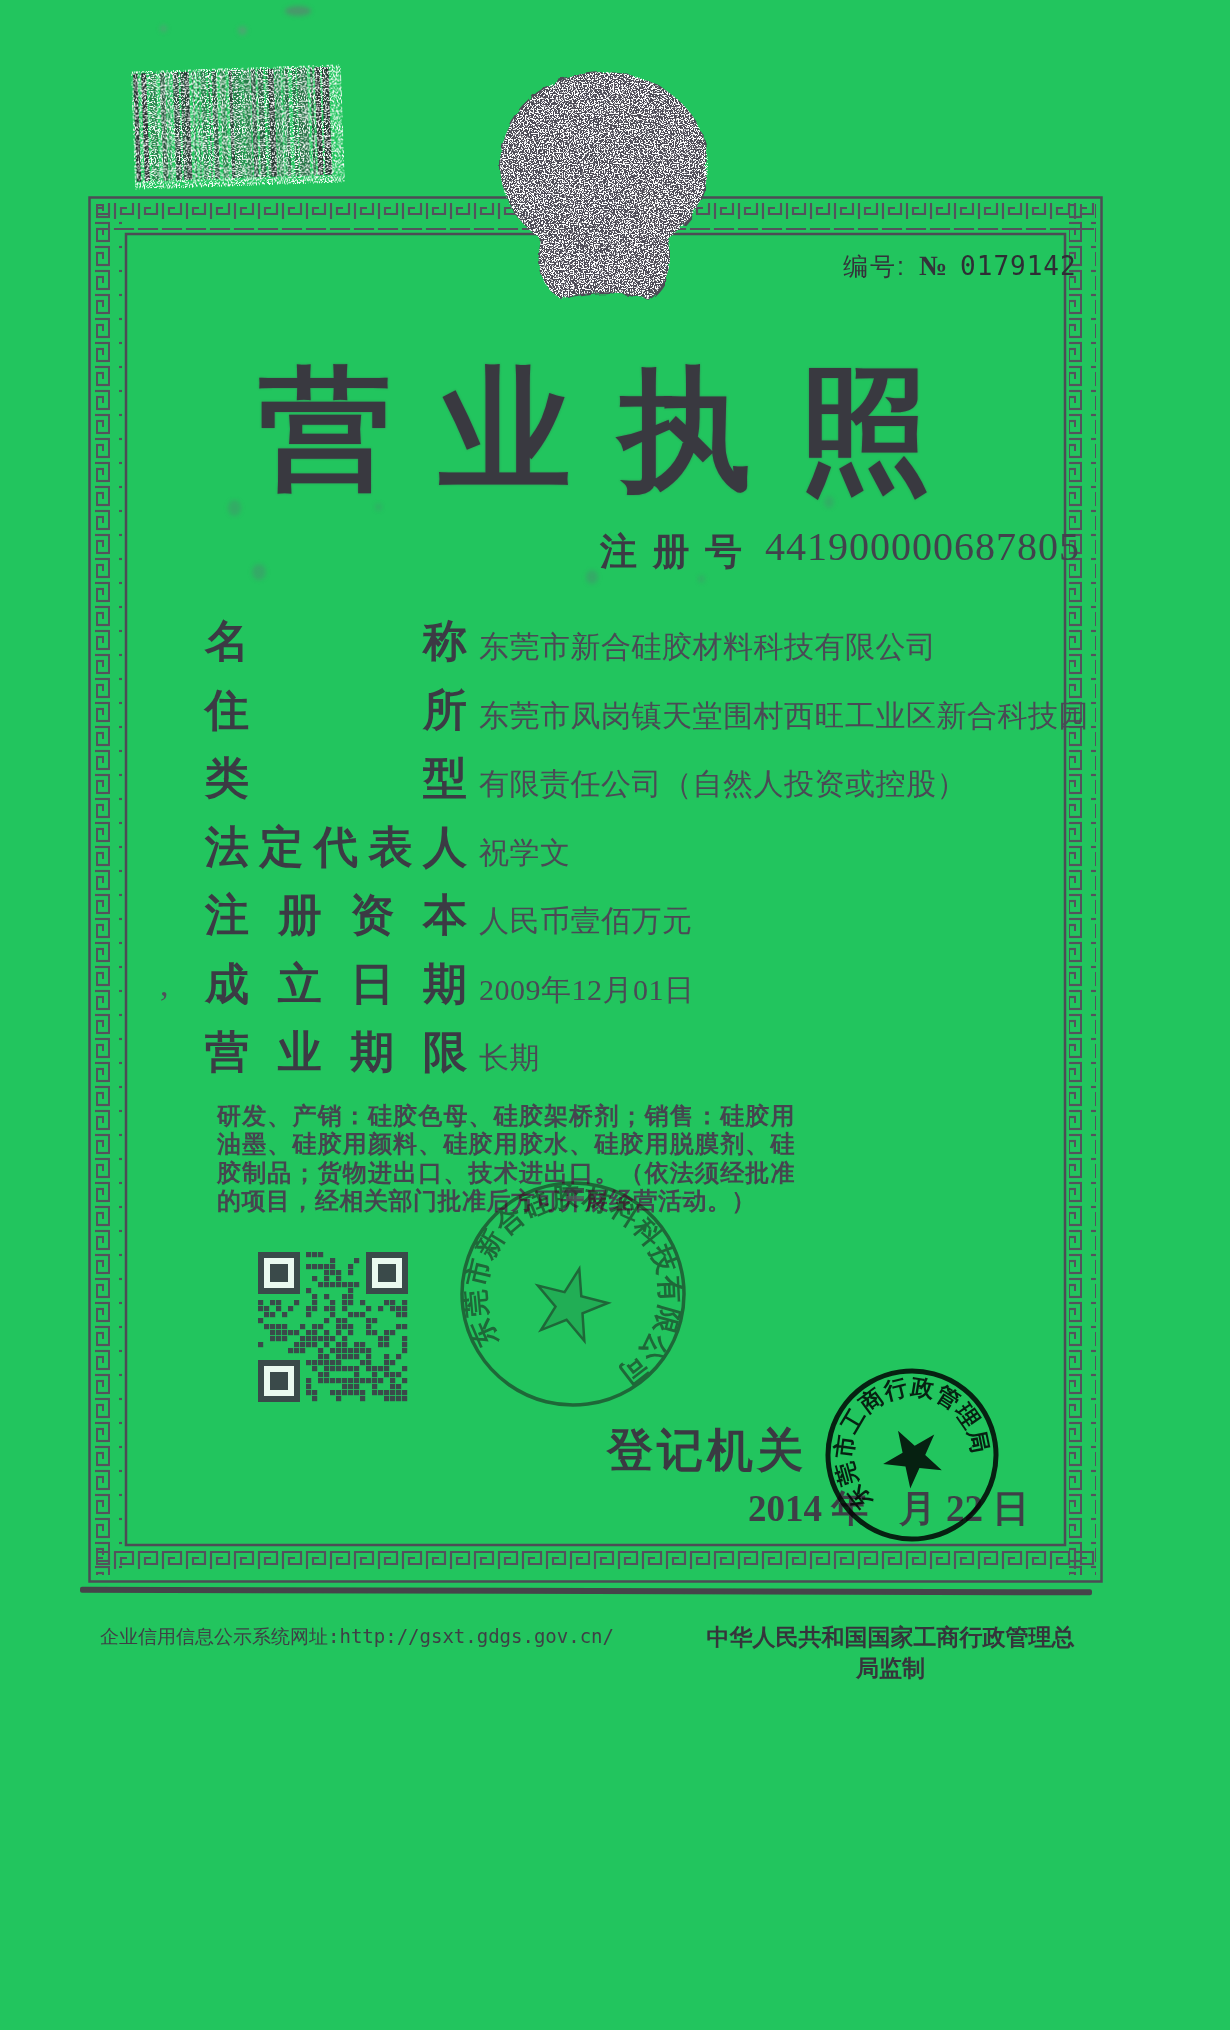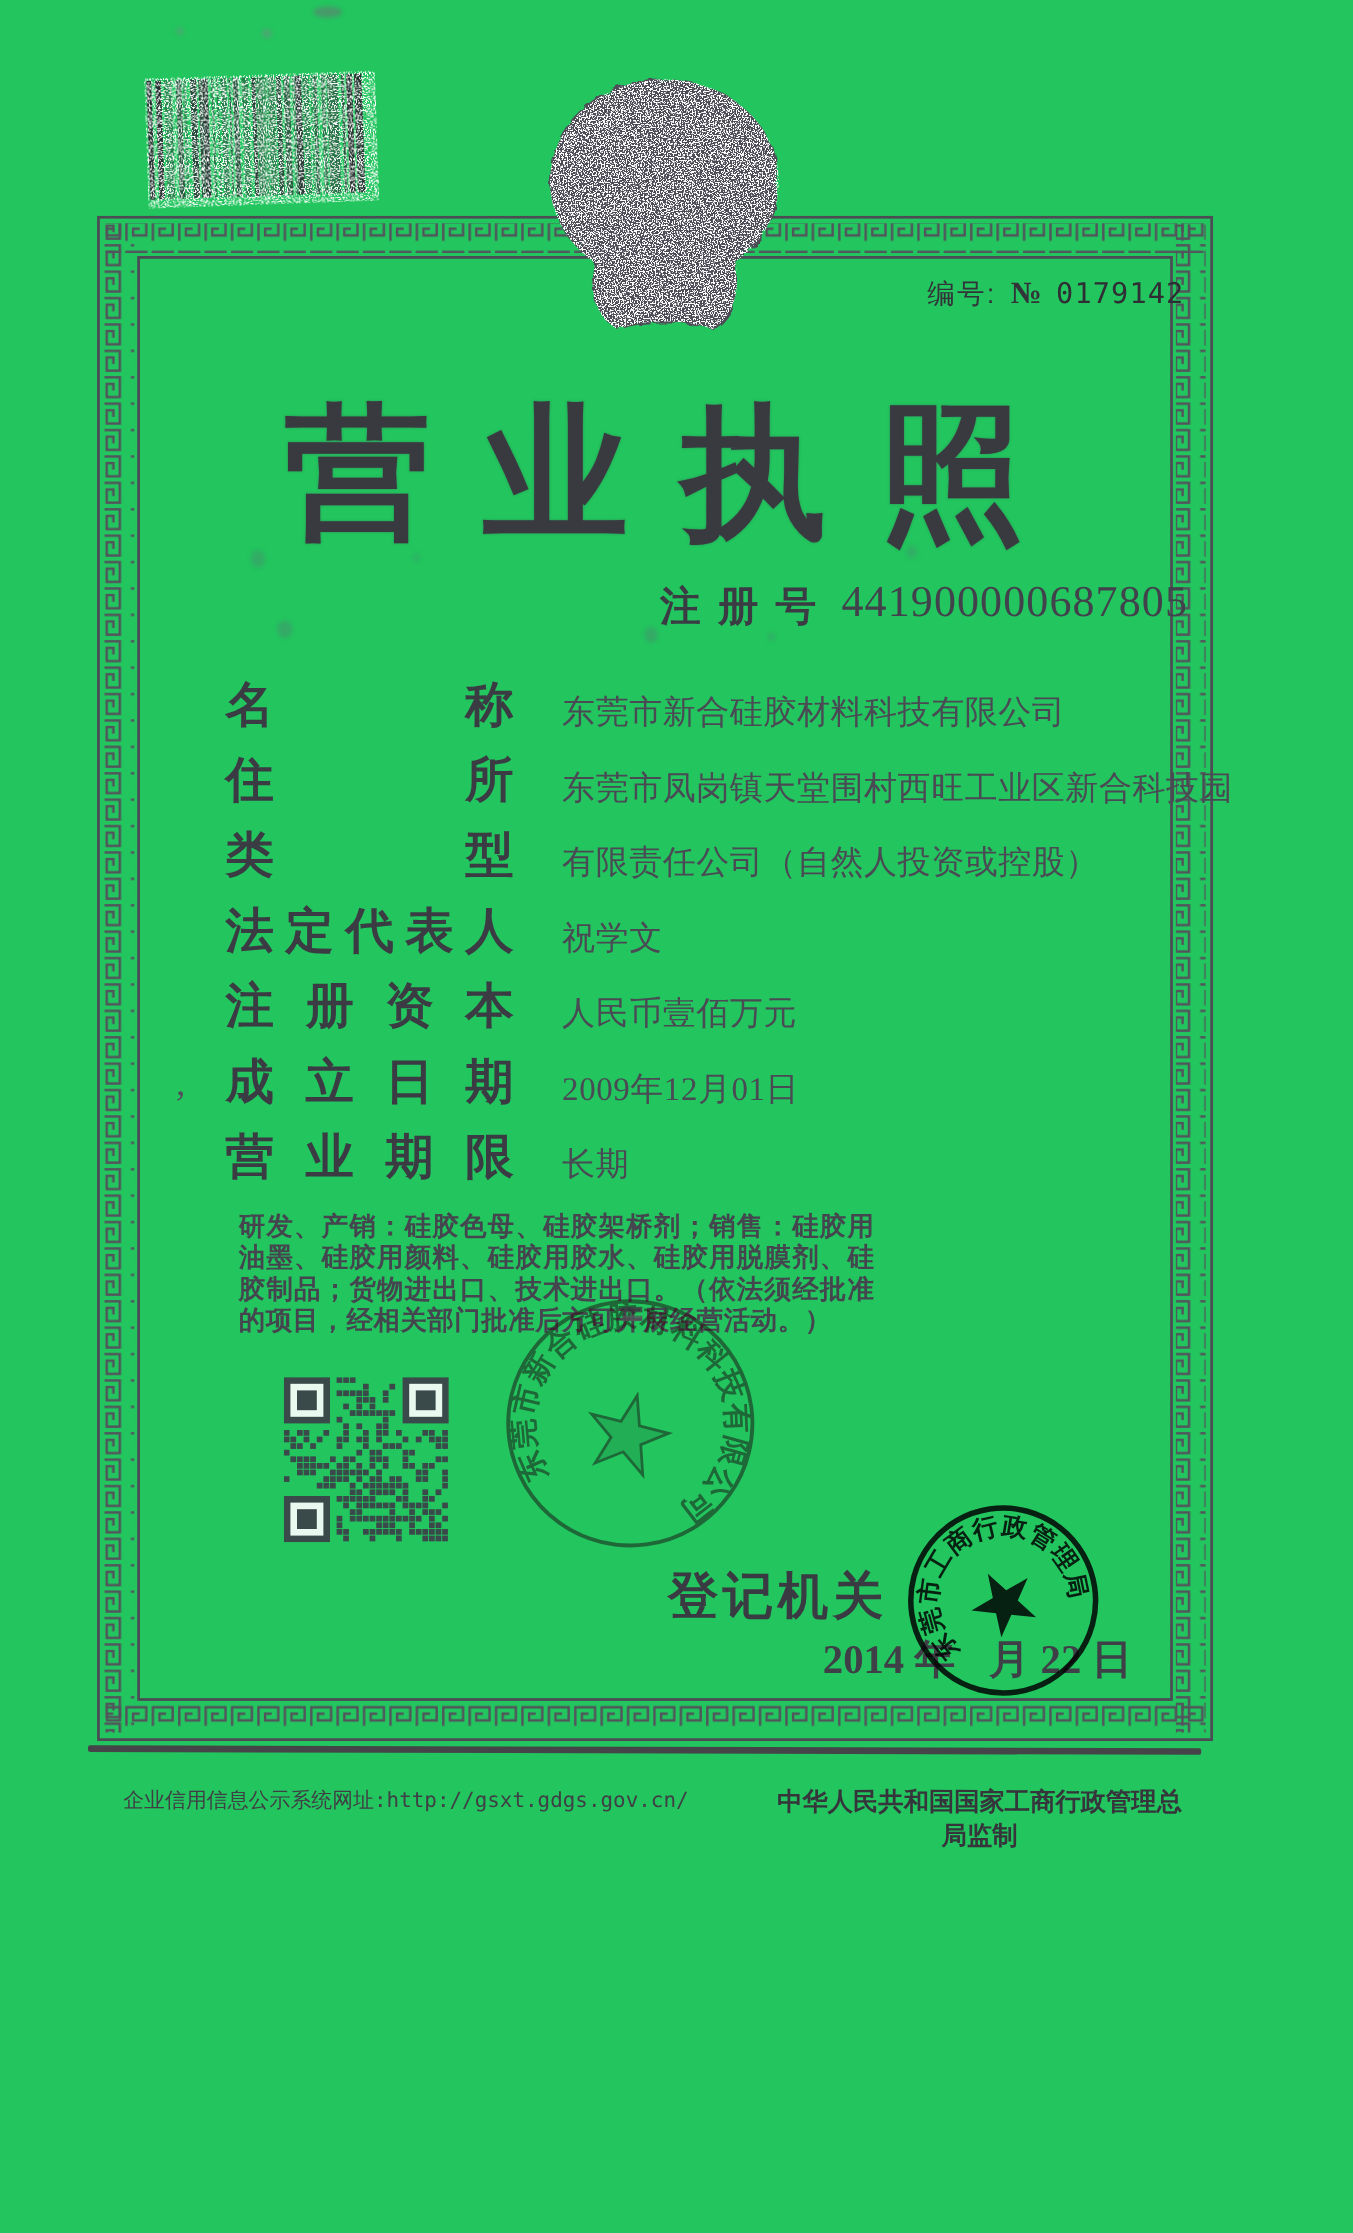--- a/index.html
+++ b/index.html
@@ -15,36 +15,36 @@
   .title{top:342px;left:165px;width:860px;text-align:center;font-size:132px;font-weight:800;
          letter-spacing:48px;text-indent:48px;color:#393940;text-shadow:0 0 2px rgba(70,70,78,.55);
          font-family:"Liberation Sans","DejaVu Sans",sans-serif;}
   
   .reglab{top:527px;left:600px;width:142px;font-size:37px;font-weight:600;color:#3b3b44;
           text-align:justify;text-align-last:justify;}
   .regval{top:523px;left:765px;font-size:40px;color:#42424c;letter-spacing:1px;
           font-family:"Liberation Serif","DejaVu Serif",serif;}
   
   #fields{top:618px;left:205px;width:900px;}
-  .frow{display:flex;align-items:flex-start;height:68.5px;gap:32px;}
+  .frow{display:flex;align-items:flex-start;height:68.5px;}
   .flabel{width:262px;flex:0 0 262px;font-size:44px;font-weight:600;color:#3b3b44;line-height:1.05;
           text-align:justify;text-align-last:justify;}
   .fvalue{margin-left:12px;margin-top:9px;font-size:30px;color:#4a4a55;letter-spacing:.5px;
           font-family:"Liberation Serif","DejaVu Serif",serif;white-space:nowrap;}
   .frow.scope{height:auto;}
   .frow.scope .fvalue{width:578px;font-size:24px;line-height:28.5px;margin-top:4px;white-space:normal;
           text-align:justify;font-weight:600;color:#45454f;}
   
   .registrar{top:1420px;left:607px;width:196px;font-size:46px;font-weight:600;color:#3a3a42;
              text-align:justify;text-align-last:justify;}
   .dseg{font-size:37px;color:#3f3f47;font-family:"Liberation Serif","DejaVu Serif",serif;font-weight:600;}
   .d1{top:1484px;left:748px;} .d2{top:1484px;left:899px;} .d3{top:1484px;left:946px;}
   
   .scanline{top:1588px;left:80px;width:1012px;height:6px;background:#454549;border-radius:2px;transform:rotate(.15deg);}
-  .footL{top:1624px;left:100px;font-size:19px;color:#3f3f45;font-family:"DejaVu Sans Mono","Liberation Mono",monospace;margin-left:12px;}
+  .footL{top:1624px;left:100px;font-size:19px;color:#3f3f45;font-family:"DejaVu Sans Mono","Liberation Mono",monospace;}
   .footR{top:1622px;left:698px;width:385px;text-align:center;font-size:23px;font-weight:700;color:#35353b;}
   
   .smudge{position:absolute;border-radius:50%;filter:blur(2px);}
   .comma{top:966px;left:160px;font-size:34px;color:#50505a;font-family:"Liberation Serif",serif;}
   .scopemark{top:1188px;left:566px;width:18px;height:5px;background:#3a3a40;box-shadow:0 8px 0 #55555c;opacity:.75;}
   svg{display:block;}
   .blendM{mix-blend-mode:multiply;}
 </style>
 </head>
 <body>

